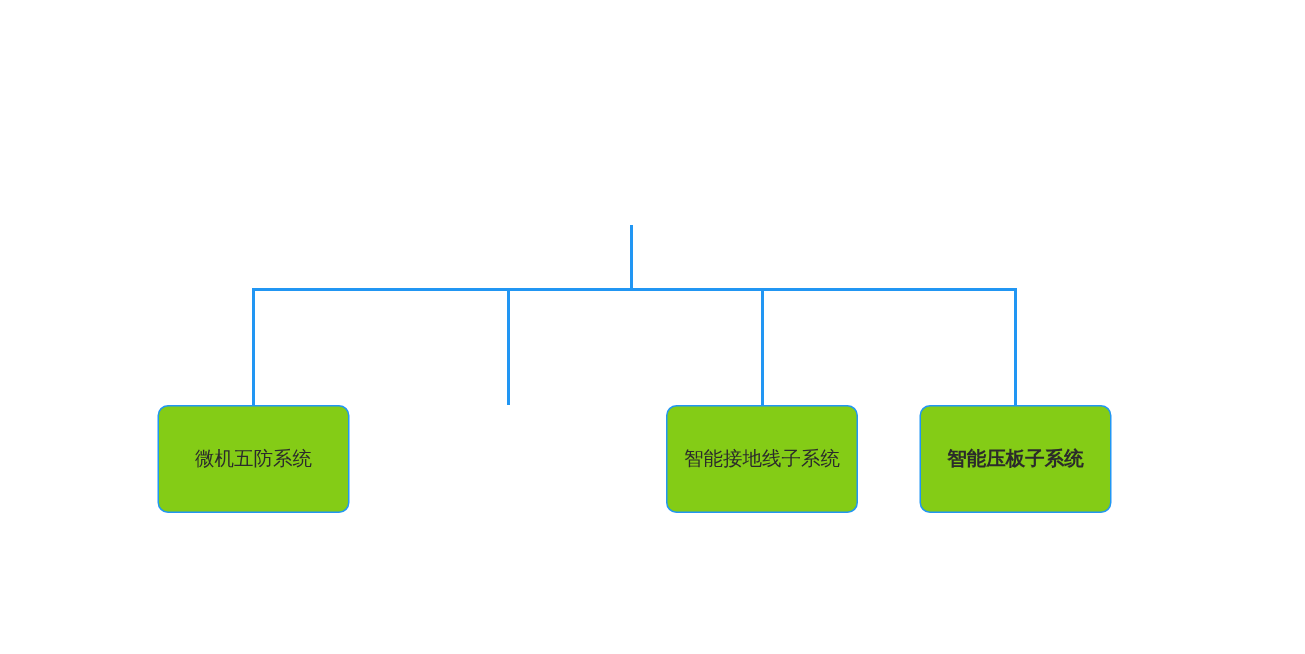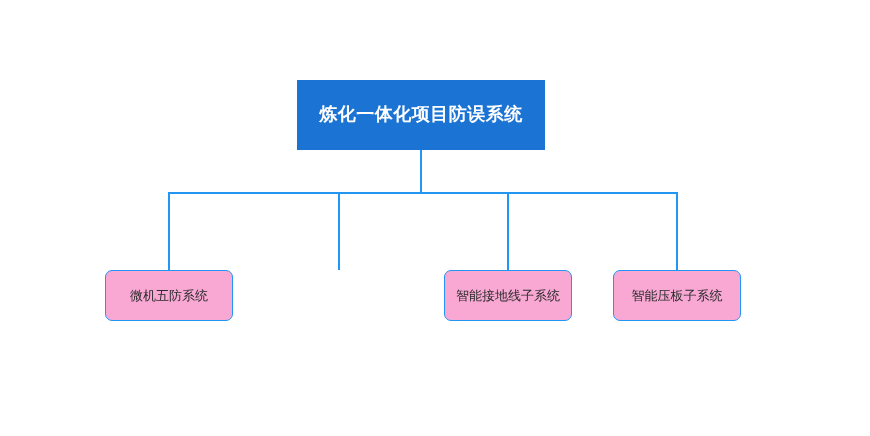--- a/index.html
+++ b/index.html
@@ -43,32 +43,32 @@
     background: #1b74d4;
     border: 1px solid #1b74d4;
     color: #ffffff;
     font-size: 18px;
     font-weight: bold;
     letter-spacing: 0.5px;
   }
   .child-node {
     top: 270px;
     width: 128px;
-    height: 51px;
-    background: #f9a8d4;
+    height: 72px;
+    background: #84cc16;
     border: 1.6px solid #2196f3;
     border-radius: 7px;
     color: #2b2b2b;
     font-size: 13px;
     font-weight: normal;
   }
   .child-0 { left: 105px; }
   .child-1 { left: 275px; }
   .child-2 { left: 444px; }
-  .child-3 { left: 613px; }
+  .child-3 { left: 613px; font-weight: bold; }
   .node-label {
     display: block;
     white-space: nowrap;
     pointer-events: none;
   }
 </style>
 </head>
 <body>
 
 <div id="canvas">
@@ -78,23 +78,20 @@
     <line x1="421" y1="150" x2="421" y2="193" stroke="#2196f3" stroke-width="2" shape-rendering="crispEdges"></line>
 
     <line x1="168" y1="193" x2="678" y2="193" stroke="#2196f3" stroke-width="2" shape-rendering="crispEdges"></line>
 
     <line x1="169" y1="193" x2="169" y2="270" stroke="#2196f3" stroke-width="2" shape-rendering="crispEdges"></line>
     <line x1="339" y1="193" x2="339" y2="270" stroke="#2196f3" stroke-width="2" shape-rendering="crispEdges"></line>
     <line x1="508" y1="193" x2="508" y2="270" stroke="#2196f3" stroke-width="2" shape-rendering="crispEdges"></line>
     <line x1="677" y1="193" x2="677" y2="270" stroke="#2196f3" stroke-width="2" shape-rendering="crispEdges"></line>
   </svg>
 
-  <div class="node root-node">
-    <span class="node-label">炼化一体化项目防误系统</span>
-  </div>
 
   <div class="node child-node child-0">
     <span class="node-label">微机五防系统</span>
   </div>
 
 
   <div class="node child-node child-2">
     <span class="node-label">智能接地线子系统</span>
   </div>
 

